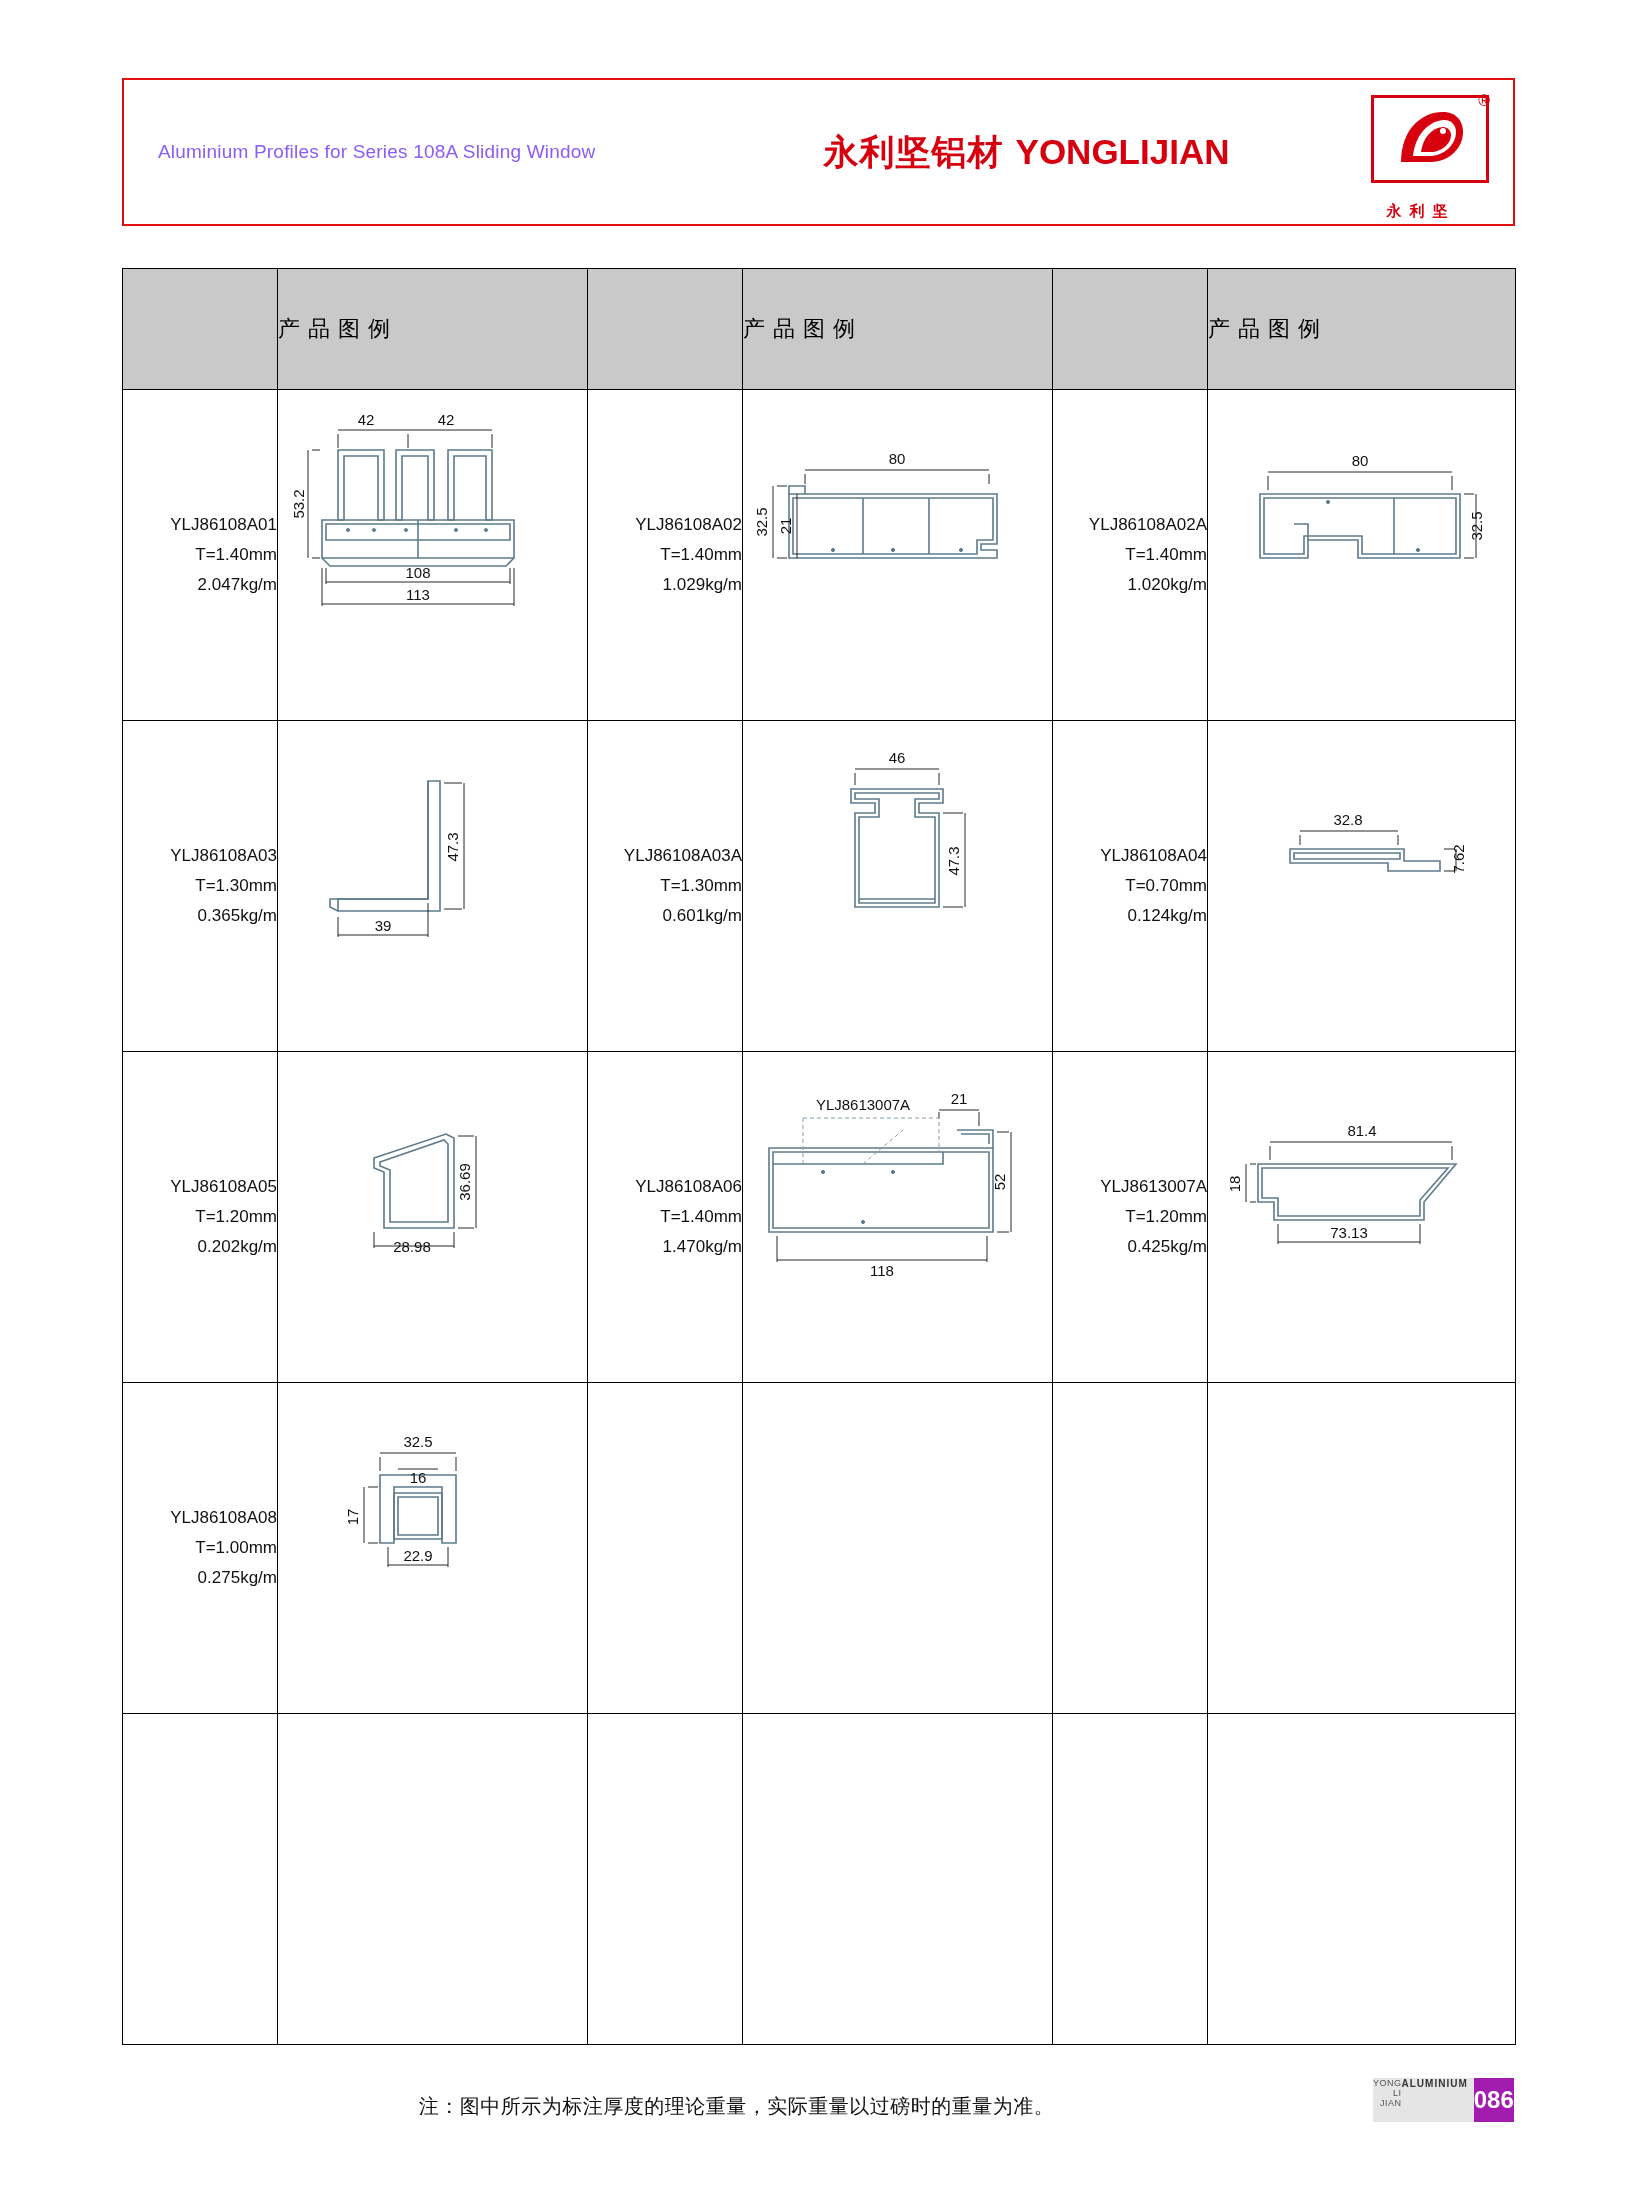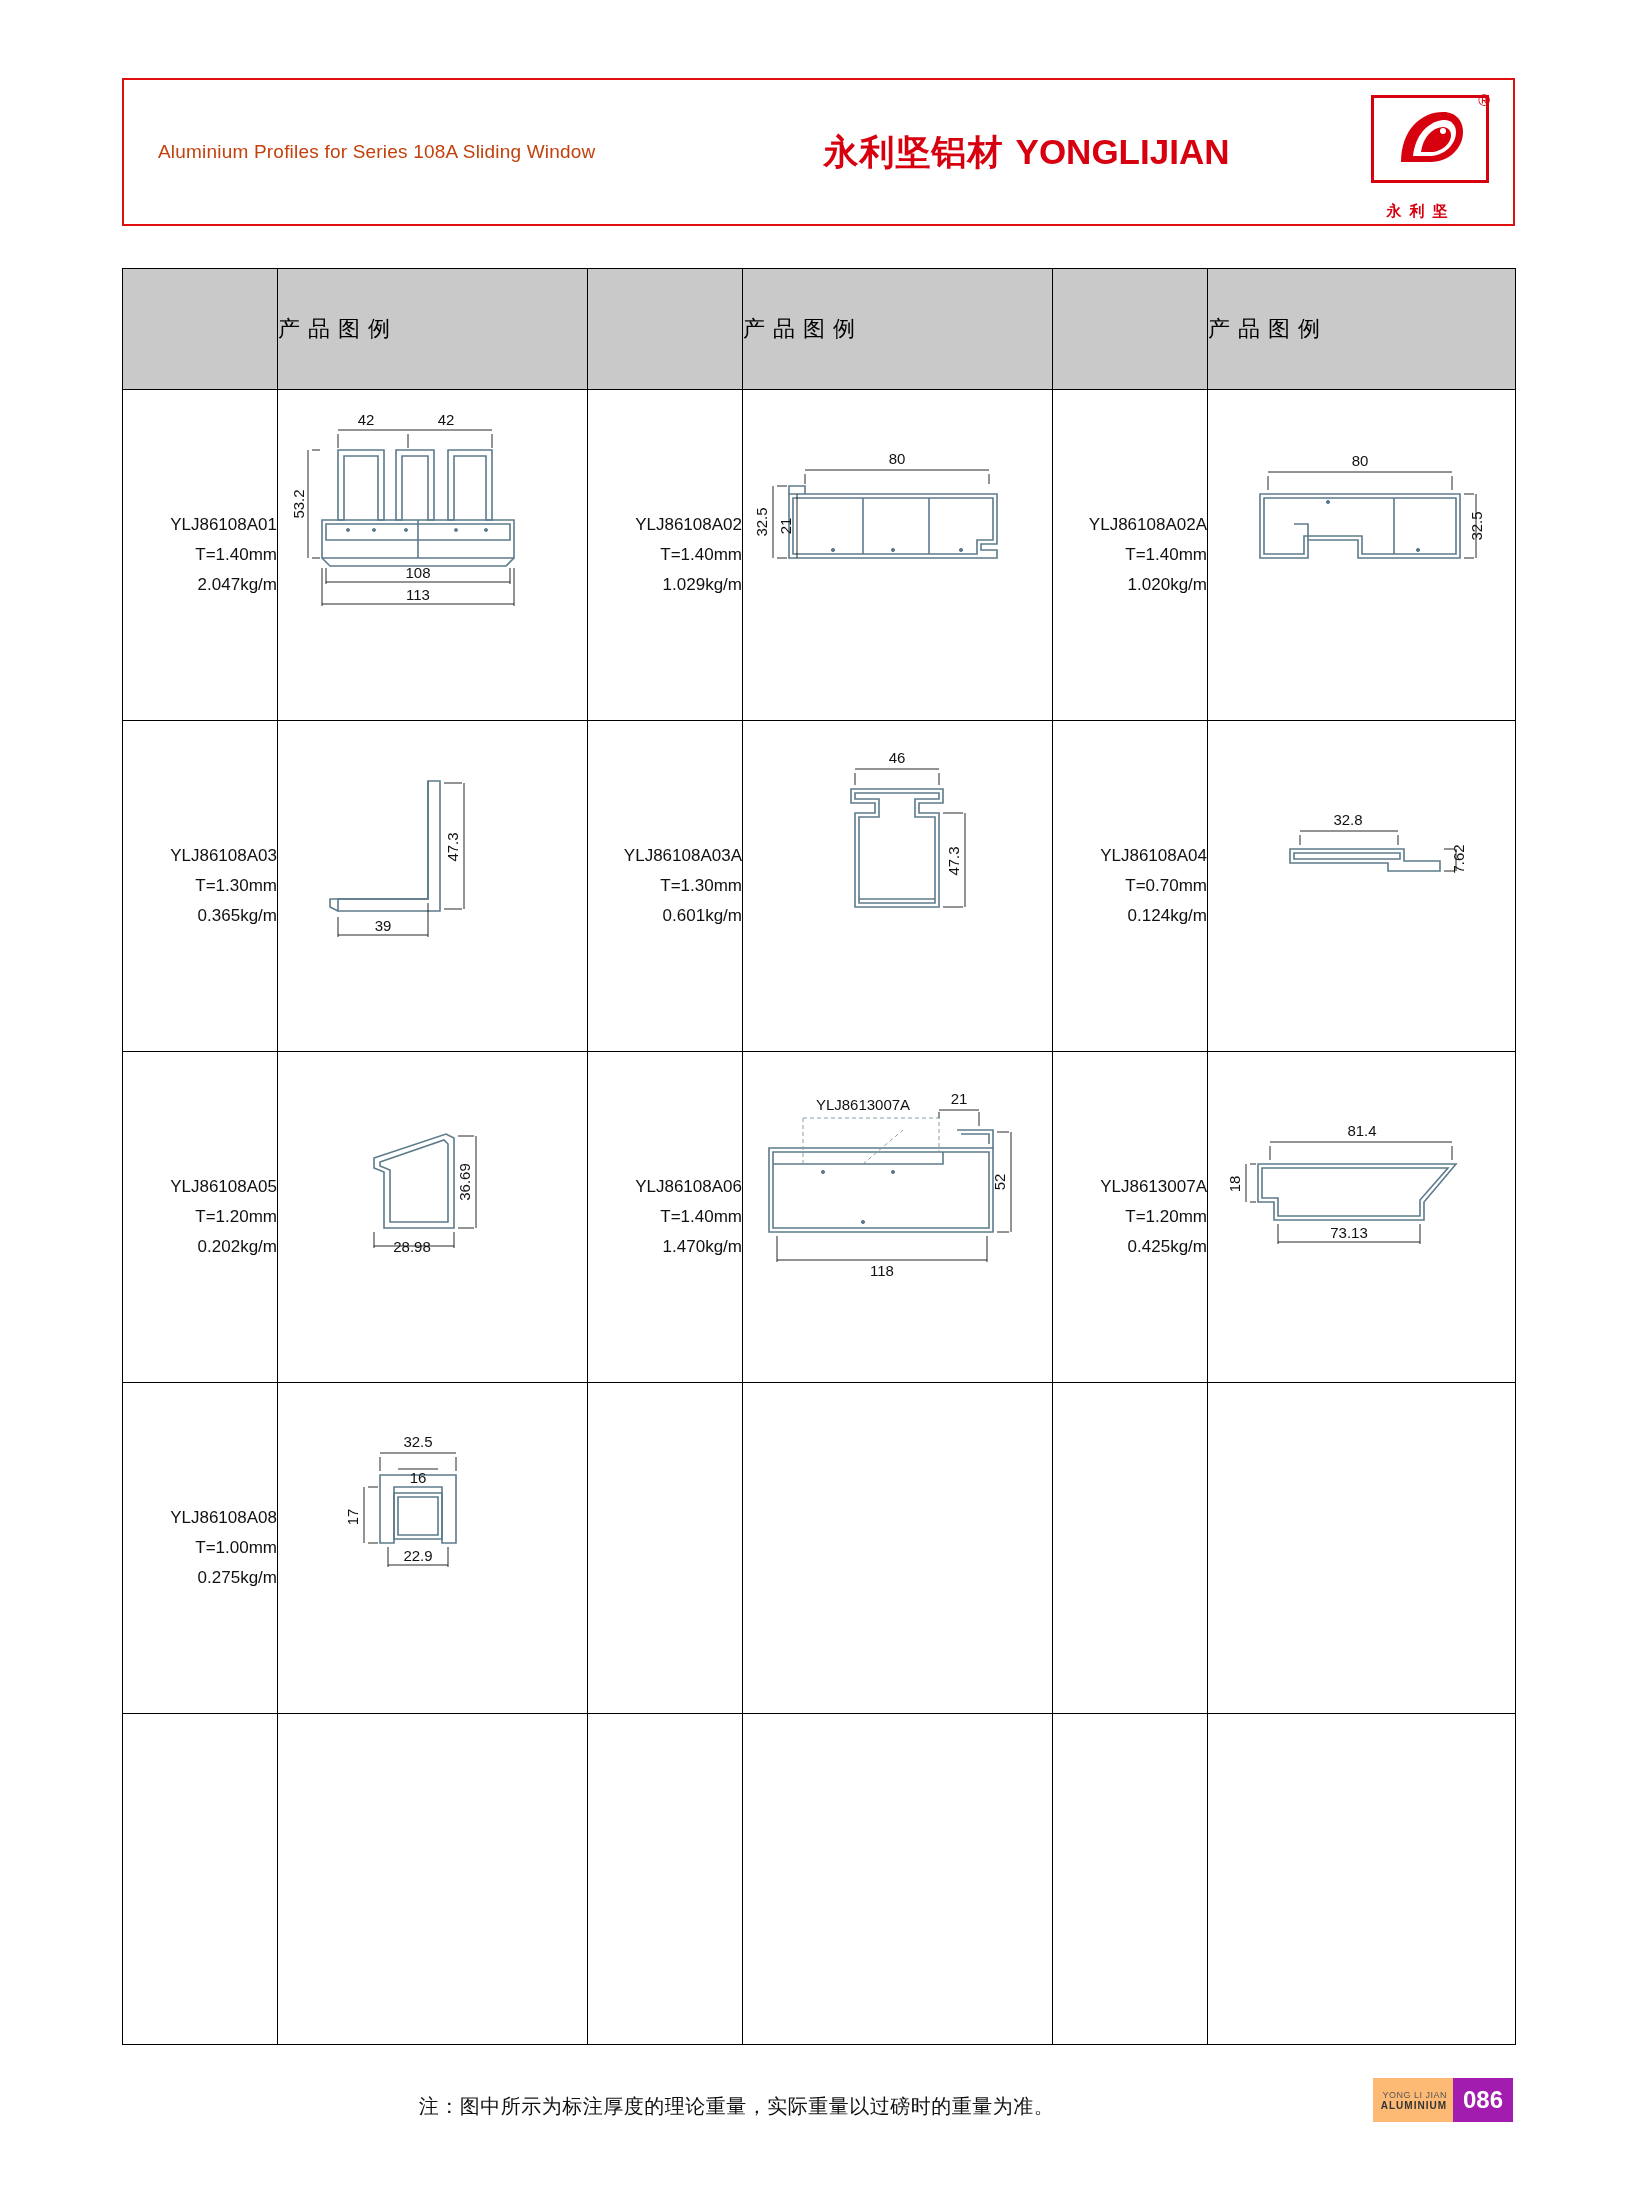--- a/index.html
+++ b/index.html
@@ -3,21 +3,21 @@
 <meta charset="utf-8">
 <style>
   html,body{margin:0;padding:0;background:#ffffff;}
   body{width:1635px;height:2203px;font-family:"Liberation Sans",sans-serif;color:#1a1a1a;}
   .page{position:relative;width:1635px;height:2203px;background:#fff;}
 
   
   .header{position:absolute;left:122px;top:78px;width:1393px;height:148px;border:2px solid #e01010;box-sizing:border-box;display:flex;align-items:center;}
   .hd-titles{padding-left:34px;width:560px;}
   .hd-title-cn{font-size:30px;color:#4a4a4a;letter-spacing:1px;line-height:1.25;}
-  .hd-title-en{font-size:19px;color:#c2410c;margin-top:0;letter-spacing:0.2px;}
+  .hd-title-en{font-size:19px;color:#8b5cf6;margin-top:0;letter-spacing:0.2px;}
   .hd-brand{flex:1;text-align:center;font-size:35px;font-weight:bold;color:#d6000f;letter-spacing:1px;white-space:nowrap;}
   .hd-brand .en{margin-left:12px;letter-spacing:0px;}
   .hd-logo{width:160px;height:118px;margin-right:18px;position:relative;}
   .logo-box{position:absolute;right:6px;top:2px;width:118px;height:88px;border:3px solid #d6000f;box-sizing:border-box;display:flex;align-items:center;justify-content:center;}
   .logo-mark{width:74px;height:62px;position:relative;}
   .logo-reg{position:absolute;right:-4px;top:-6px;font-size:16px;color:#d6000f;}
   .logo-cn{position:absolute;right:6px;top:104px;width:118px;text-align:center;font-size:15px;color:#d6000f;letter-spacing:8px;font-weight:bold;}
 
   
   .tbl{position:absolute;left:122px;top:268px;width:1393px;border-collapse:collapse;table-layout:fixed;}
@@ -26,21 +26,21 @@
   .lbl-cell{width:155px;text-align:right;font-size:17px;line-height:1.75;color:#111;margin-left:6px;}
   .fig-cell{height:330px;position:relative;}
   .fig-wrap{position:relative;width:100%;height:100%;}
   .fig-wrap svg{position:absolute;left:0;top:0;}
   .row-tall td{height:330px;}
   .row-empty td{height:330px;}
 
   
   .footnote{position:absolute;left:0;top:2093px;width:1473px;text-align:center;font-size:20px;color:#111;letter-spacing:0.5px;}
   .pagebadge{position:absolute;right:122px;top:2078px;width:140px;height:44px;display:flex;align-items:stretch;}
-  .pb-left{flex:1;background:#fdba74;text-align:right;padding-right:6px;display:flex;flex-direction:column;justify-content:center;}
+  .pb-left{flex:1;background:#e5e5e5;text-align:right;padding-right:6px;display:flex;flex-direction:row;justify-content:center;}
   .pb-l1{font-size:9px;color:#555;letter-spacing:0.5px;}
   .pb-l2{font-size:10px;color:#333;font-weight:bold;letter-spacing:1px;}
   .pb-num{background:#a21caf;color:#fff;font-size:24px;font-weight:bold;display:flex;align-items:center;justify-content:center;width:60px;}
   .dim{font-size:15px;fill:#111;font-family:"Liberation Sans",sans-serif;}
   .pname{font-size:15px;fill:#111;font-family:"Liberation Sans",sans-serif;}
 </style>
 </head>
 <body>
 
 <div class="page">

